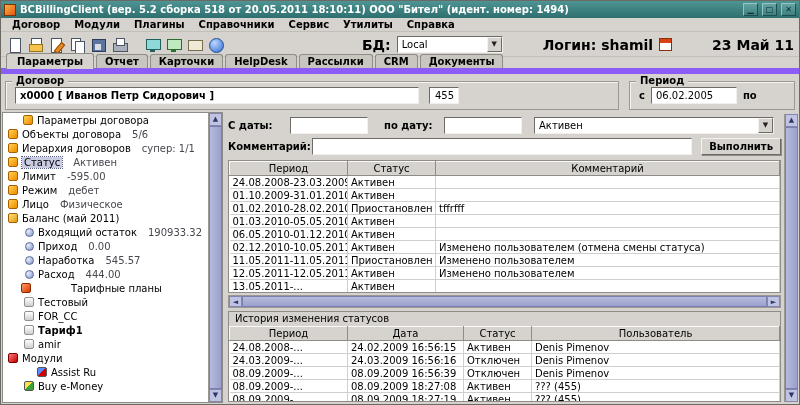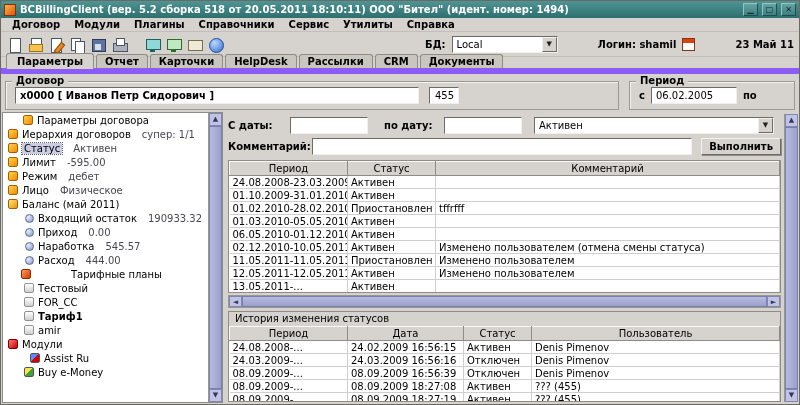--- a/index.html
+++ b/index.html
@@ -32,21 +32,21 @@
   .print-icon::before{left:2px;top:7px;width:13px;height:7px;background:#aab0bc;border:1px solid #4e5564;}
   .print-icon::after{left:5px;top:2px;width:7px;height:6px;background:#fff;border:1px solid #4e5564;}
   .monitor-icon::before{left:2px;top:3px;width:13px;height:9px;background:#8fd8d8;border:1px solid #20605f;}
   .monitor-icon::after{left:6px;top:13px;width:5px;height:3px;background:#20605f;}
   .monitor-refresh-icon::before{left:2px;top:3px;width:13px;height:9px;background:#bfe9c0;border:1px solid #2b6e2b;}
   .monitor-refresh-icon::after{left:6px;top:13px;width:5px;height:3px;background:#2b6e2b;}
   .mail-icon::before{left:2px;top:4px;width:13px;height:9px;background:#efe9d8;border:1px solid #776f4e;}
   .globe-icon::before{left:2px;top:2px;width:13px;height:13px;border-radius:50%;background:radial-gradient(circle at 35% 30%,#bcd6ff,#2f6fd0);border:1px solid #1c4d9a;}
   .gap{margin-left:12px;}
   .tb-right{margin-left:auto;display:flex;align-items:center;gap:6px;}
-  .bold{font-weight:bold;font-size:10px;white-space:nowrap;padding-left:34px;}
+  .bold{font-weight:bold;font-size:14px;white-space:nowrap;padding-left:34px;}
   .combo{height:17px;background:#fff;border:1px solid #6e6b66;border-right-color:#f2f0ec;border-bottom-color:#f2f0ec;display:flex;align-items:center;font-size:10px;}
   .combo .val{flex:1;padding:0 4px;white-space:nowrap;overflow:hidden;}
   .combo-arrow{width:15px;height:15px;background:#d6d3ce;border:1px solid #f4f2ee;border-right-color:#6e6b66;border-bottom-color:#6e6b66;font-size:7px;line-height:13px;text-align:center;color:#222;flex:0 0 auto;}
   .db-combo{width:106px;}
   .calendar-icon{width:13px;height:13px;background:#fff;border:1px solid #8a2f10;position:relative;flex:0 0 auto;}
   .calendar-icon::before{content:"";position:absolute;left:0;top:0;right:0;height:4px;background:#d84315;}
 
   
   .tabbar{position:absolute;top:56px;left:0;right:0;height:17px;display:flex;align-items:flex-end;padding-left:5px;border-bottom:6px solid #8b5cf6;}
   .tab{font-weight:bold;font-size:10px;background:#c9c6bf;border:1px solid #8e8c87;border-bottom:none;border-radius:3px 3px 0 0;padding:1px 8px;margin-right:2px;white-space:nowrap;}
@@ -186,20 +186,25 @@
 <div class="main">
 
   <div class="tree-panel">
     <div class="tree" id="tree">
         <div class="tree-row" style="padding-left: 5px; margin-left: 15px;">
           <span class="tree-ic ic-param"></span>
           <span class="tree-lb">Параметры договора</span>
         </div>
         <div class="tree-row" style="padding-left: 5px;">
           <span class="tree-ic ic-param"></span>
+          <span class="tree-lb">Объекты договора</span>
+          <span class="tree-val">5/6</span>
+        </div>
+        <div class="tree-row" style="padding-left: 5px;">
+          <span class="tree-ic ic-param"></span>
           <span class="tree-lb">Иерархия договоров</span>
           <span class="tree-val">супер: 1/1</span>
         </div>
         <div class="tree-row" style="padding-left: 5px;">
           <span class="tree-ic ic-param"></span>
           <span class="tree-lb tsel">Статус</span>
           <span class="tree-val">Активен</span>
         </div>
         <div class="tree-row" style="padding-left: 5px;">
           <span class="tree-ic ic-param"></span>
@@ -257,21 +262,21 @@
           <span class="tree-lb">Тариф1</span>
         </div>
         <div class="tree-row" style="padding-left: 21px;">
           <span class="tree-ic ic-tariff"></span>
           <span class="tree-lb">amir</span>
         </div>
         <div class="tree-row" style="padding-left: 5px;">
           <span class="tree-ic ic-modules"></span>
           <span class="tree-lb">Модули</span>
         </div>
-        <div class="tree-row" style="padding-left: 27px;">
+        <div class="tree-row" style="padding-left: 34px;">
           <span class="tree-ic ic-module-assist"></span>
           <span class="tree-lb">Assist Ru</span>
         </div>
         <div class="tree-row" style="padding-left: 21px;">
           <span class="tree-ic ic-module-buy"></span>
           <span class="tree-lb">Buy e-Money</span>
         </div>
       </div>
     <div class="vscroll">
       <span class="sb-btn">▲</span>

